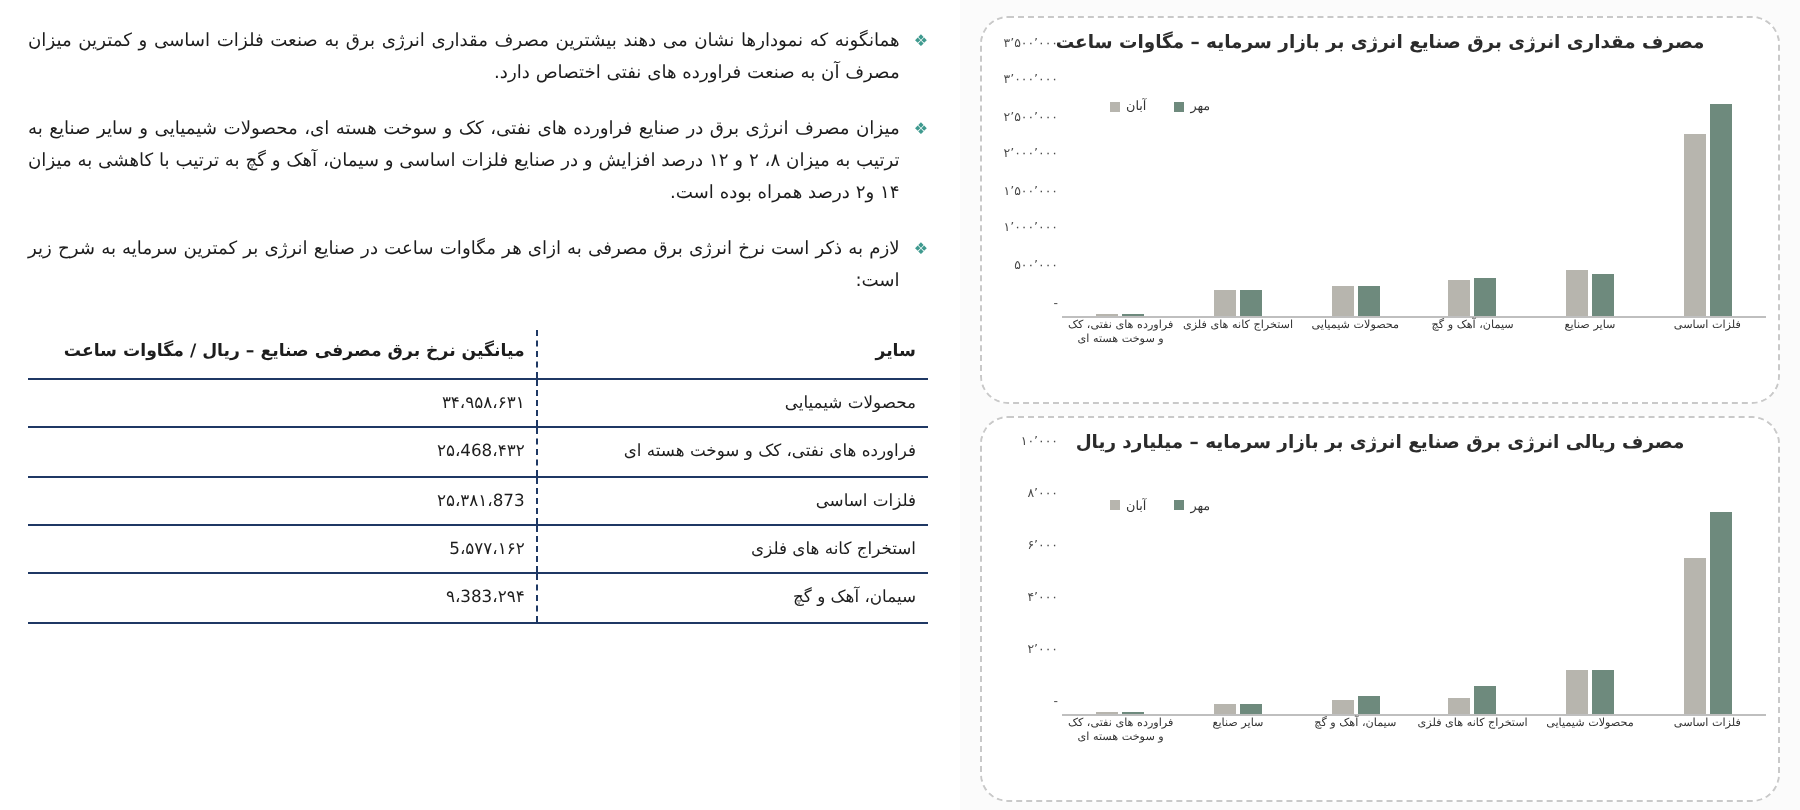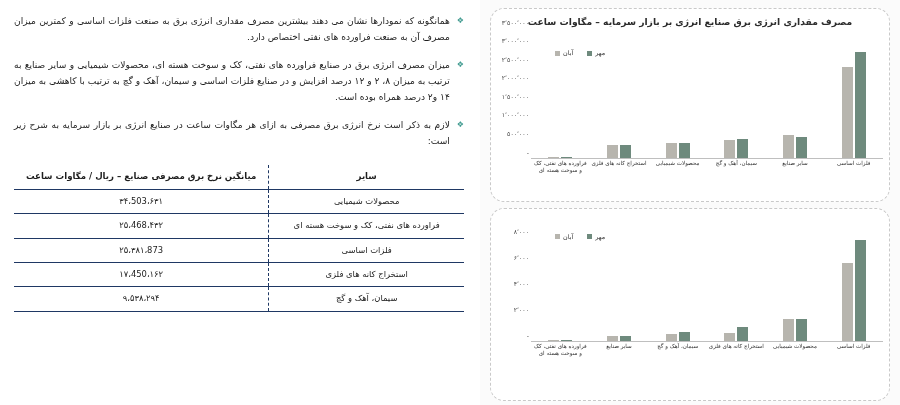--- a/index.html
+++ b/index.html
@@ -174,21 +174,21 @@
     width:100%;
     border-collapse:collapse;
     direction:rtl;
     table-layout:fixed;
   }
   .rate-table th,
   .rate-table td{
     border-top:1.6px solid #1f3864;
     border-bottom:1.6px solid #1f3864;
     padding:6px 6px;
-    text-align:center;
+    text-align:right;
     font-size:8.4px;
     color:#1d1d1d;
     font-weight:normal;
     line-height:1.35;
   }
   .rate-table th{
     font-weight:bold;
     font-size:8.6px;
     border-top:none;
   }
@@ -214,51 +214,51 @@
       <div class="bullet">
         <span class="bullet-marker">❖</span>
         <span class="bullet-text">همانگونه که نمودارها نشان می دهند بیشترین مصرف مقداری انرژی برق به صنعت فلزات اساسی و کمترین میزان مصرف آن به صنعت فراورده های نفتی اختصاص دارد.</span>
       </div>
       <div class="bullet">
         <span class="bullet-marker">❖</span>
         <span class="bullet-text">میزان مصرف انرژی برق در صنایع فراورده های نفتی، کک و سوخت هسته ای، محصولات شیمیایی و سایر صنایع به ترتیب به میزان ۸، ۲ و ۱۲ درصد افزایش و در صنایع فلزات اساسی و سیمان، آهک و گچ به ترتیب با کاهشی به میزان ۱۴ و۲ درصد همراه بوده است.</span>
       </div>
       <div class="bullet">
         <span class="bullet-marker">❖</span>
-        <span class="bullet-text">لازم به ذکر است نرخ انرژی برق مصرفی به ازای هر مگاوات ساعت در صنایع انرژی بر بازار سرمایه به شرح زیر است:</span>
+        <span class="bullet-text">لازم به ذکر است نرخ انرژی برق مصرفی به ازای هر مگاوات ساعت در صنایع انرژی بر کمترین سرمایه به شرح زیر است:</span>
       </div>
     </div>
 
     <table class="rate-table">
       <thead>
         <tr>
           <th class="col-industry">سایر</th>
           <th class="col-rate">میانگین نرخ برق مصرفی صنایع – ریال / مگاوات ساعت</th>
         </tr>
       </thead>
       <tbody>
         <tr>
           <td class="col-industry">محصولات شیمیایی</td>
-          <td class="col-rate">۳۴،503،۶۳۱</td>
+          <td class="col-rate">۳۴،۹۵۸،۶۳۱</td>
         </tr>
         <tr>
           <td class="col-industry">فراورده های نفتی، کک و سوخت هسته ای</td>
           <td class="col-rate">۲۵،468،۴۳۲</td>
         </tr>
         <tr>
           <td class="col-industry">فلزات اساسی</td>
           <td class="col-rate">۲۵،۳۸۱،873</td>
         </tr>
         <tr>
           <td class="col-industry">استخراج کانه های فلزی</td>
-          <td class="col-rate">۱۷،450،۱۶۲</td>
+          <td class="col-rate">5،۵۷۷،۱۶۲</td>
         </tr>
         <tr>
           <td class="col-industry">سیمان، آهک و گچ</td>
-          <td class="col-rate">۹،۵۳۸،۲۹۴</td>
+          <td class="col-rate">۹،383،۲۹۴</td>
         </tr>
       </tbody>
     </table>
 
   </div>
 
   <div class="charts-col">
 
     <div class="chart-panel">
       <div class="chart-title">مصرف مقداری انرژی برق صنایع انرژی بر بازار سرمایه – مگاوات ساعت</div>
@@ -316,20 +316,21 @@
               <div class="xlabel">سیمان، آهک و گچ</div>
               <div class="xlabel">محصولات شیمیایی</div>
               <div class="xlabel">استخراج کانه های فلزی</div>
               <div class="xlabel">فراورده های نفتی، کک و سوخت هسته ای</div>
             </div>
         </div>
       </div>
     </div>
 
     <div class="chart-panel">
+      <div class="chart-title">مصرف ریالی انرژی برق صنایع انرژی بر بازار سرمایه – میلیارد ریال</div>
       <div class="plot-wrap">
         <div class="yaxis">
             <div class="ytick" style="bottom: 166px;">۱۰٬۰۰۰</div>
             <div class="ytick" style="bottom: 140px;">۸٬۰۰۰</div>
             <div class="ytick" style="bottom: 114px;">۶٬۰۰۰</div>
             <div class="ytick" style="bottom: 88px;">۴٬۰۰۰</div>
             <div class="ytick" style="bottom: 62px;">۲٬۰۰۰</div>
             <div class="ytick" style="bottom: 36px;">-</div>
           </div>
         <div class="plot">

